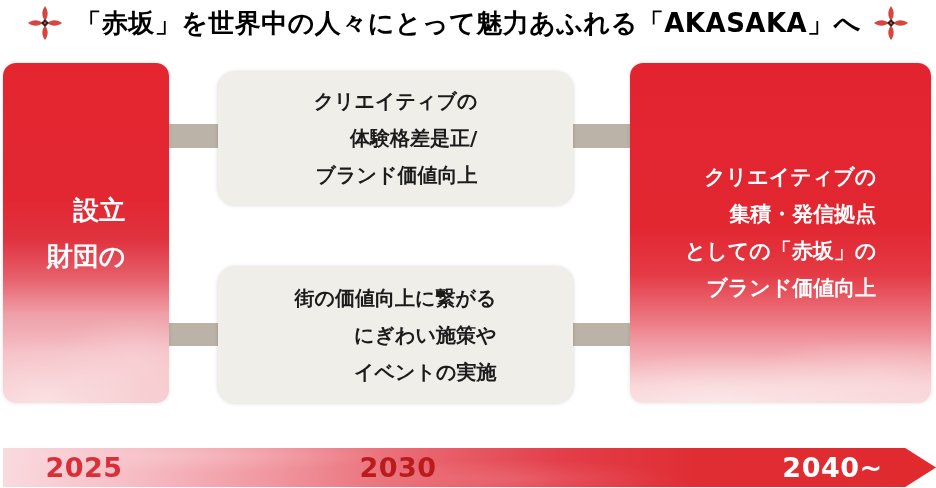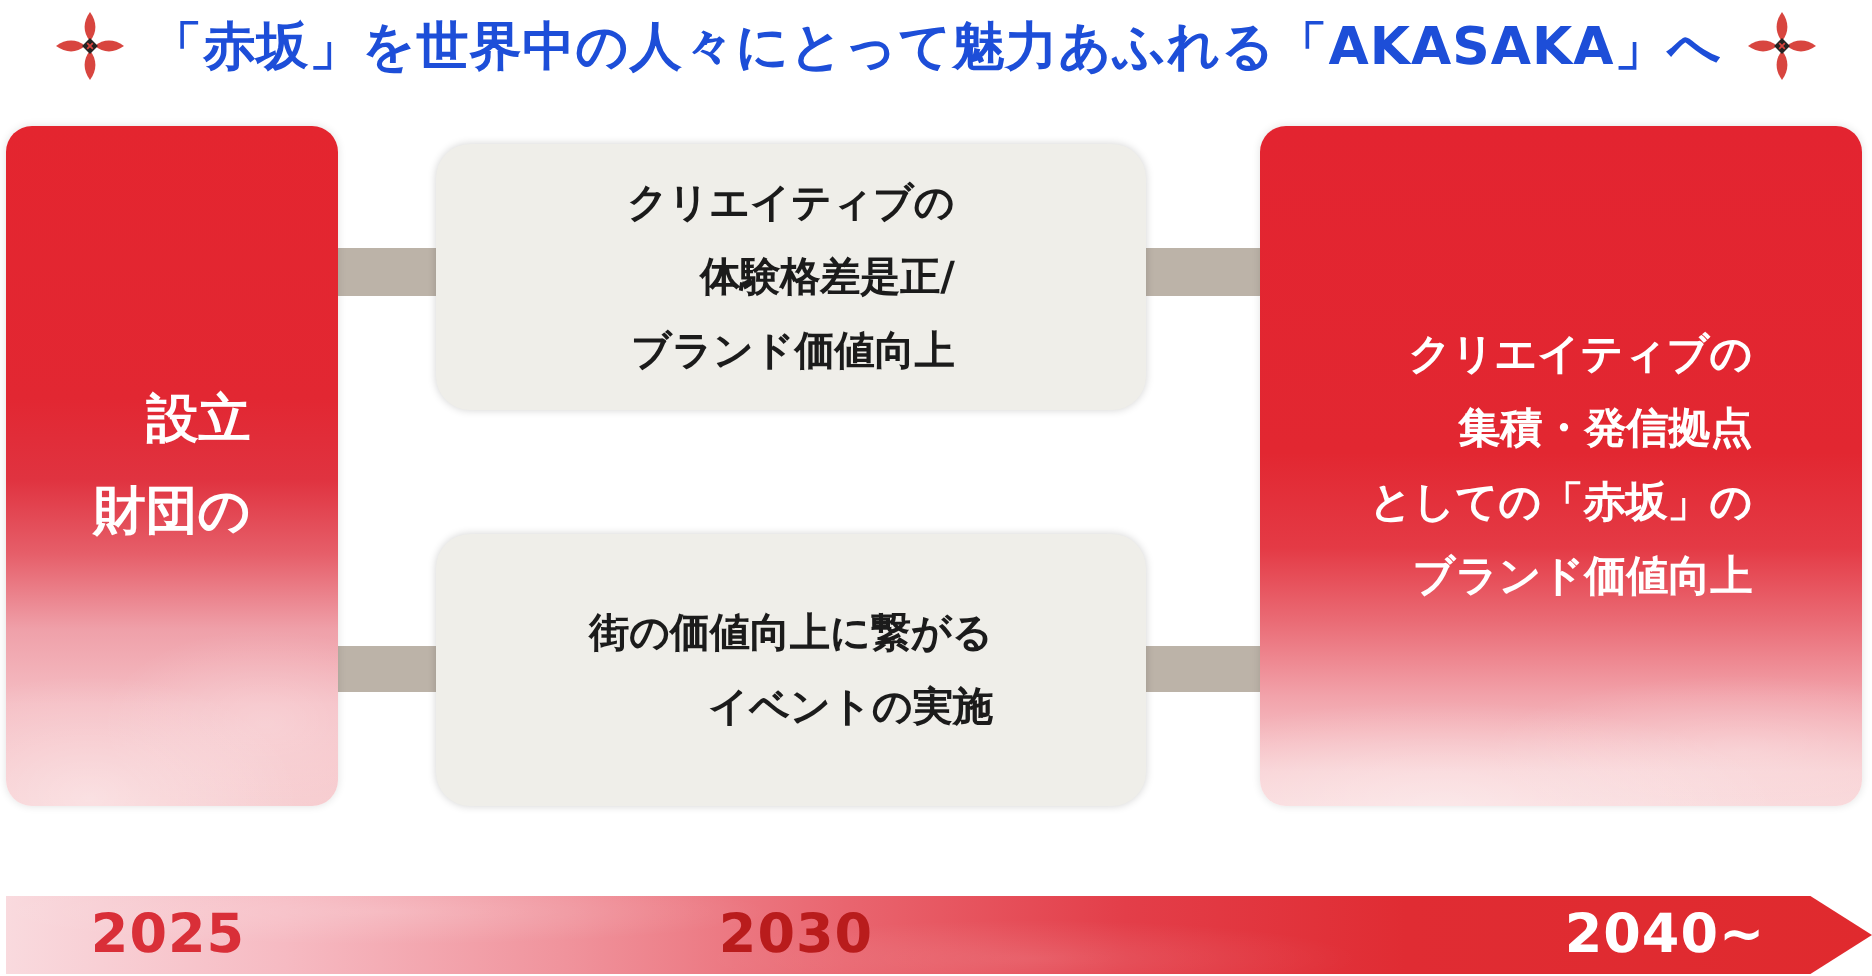--- a/index.html
+++ b/index.html
@@ -9,21 +9,21 @@
     background:#ffffff;
     font-family:"DejaVu Sans","Liberation Sans",sans-serif;
     overflow:hidden;
   }
   
   .title-row{
     position:absolute;top:2px;left:0;right:0;height:42px;
     display:flex;align-items:center;justify-content:center;gap:12px;
   }
   .title-text{
-    color:#1d4ed8;
+    color:#000000;
     font-size:26px;
     font-weight:bold;
     letter-spacing:0.5px;
     white-space:nowrap;
   }
   .flower{width:36px;height:36px;flex:0 0 auto;}
   
   .box{position:absolute;display:flex;align-items:center;justify-content:center;text-align:right;}
   .red-box{
     border-radius:13px;
@@ -126,20 +126,21 @@
   <div class="box mid-box mid-box-top">
     <div class="lines">
       <span>クリエイティブの</span>
       <span>体験格差是正/</span>
       <span>ブランド価値向上</span>
     </div>
   </div>
   <div class="box mid-box mid-box-bottom">
     <div class="lines">
       <span>街の価値向上に繋がる</span>
+      <span>にぎわい施策や</span>
       <span>イベントの実施</span>
     </div>
   </div>
 
   <div class="box red-box right-box">
     <div class="lines">
       <span>クリエイティブの</span>
       <span>集積・発信拠点</span>
       <span>としての「赤坂」の</span>
       <span>ブランド価値向上</span>

